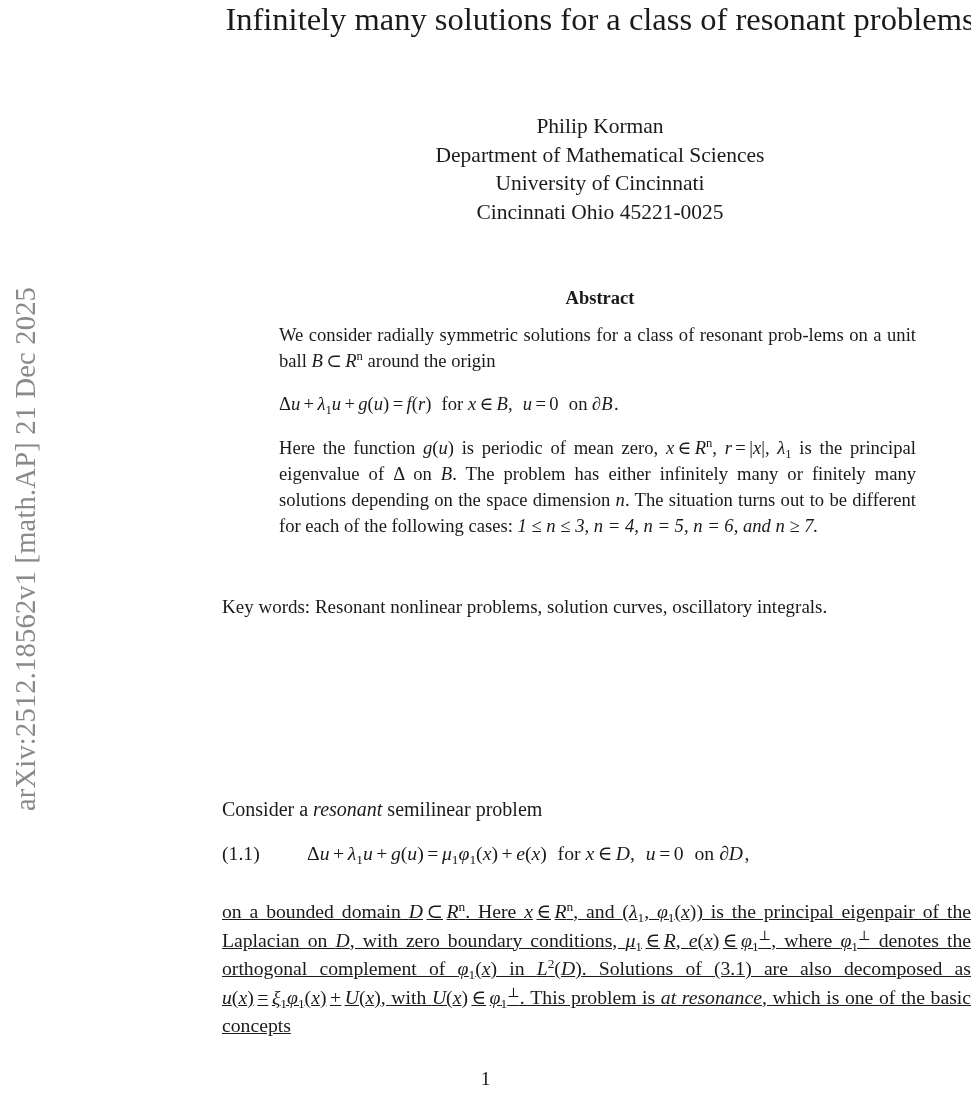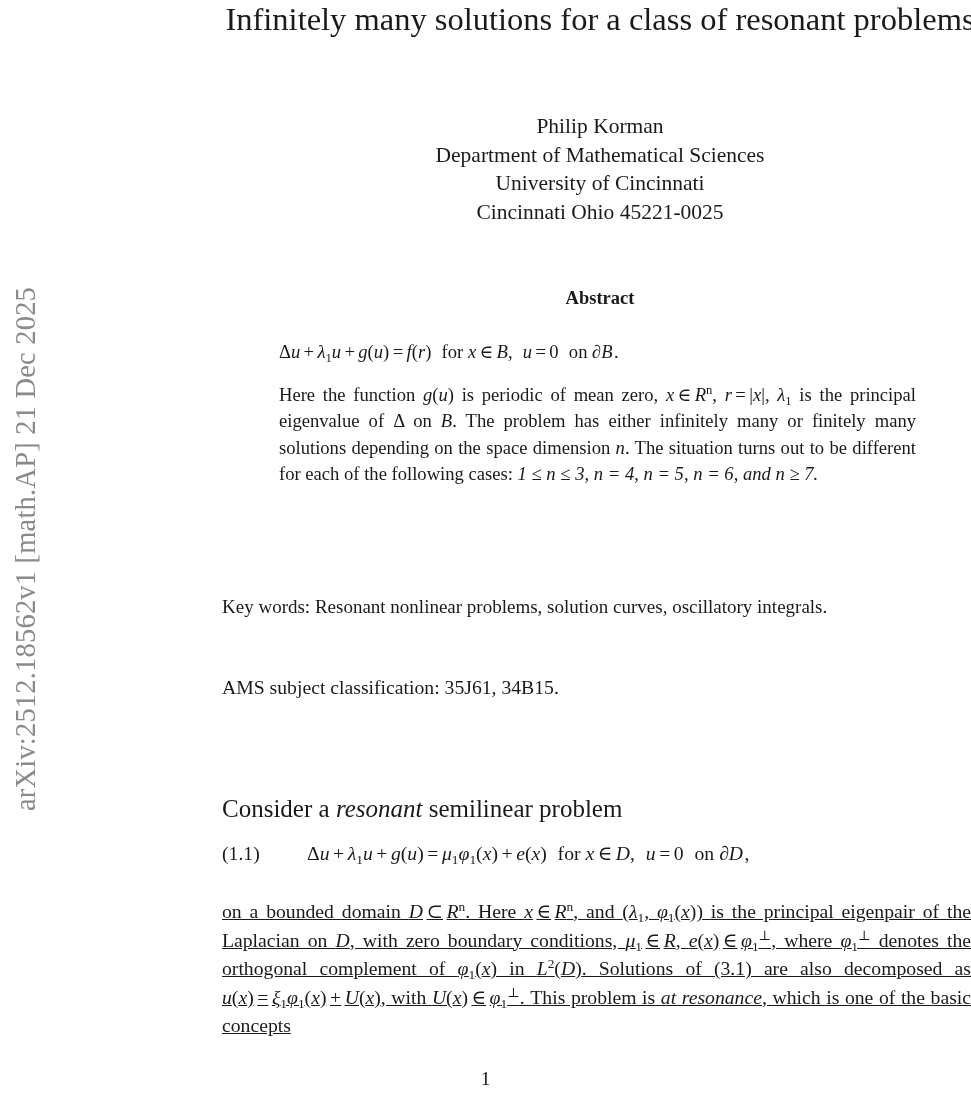--- a/index.html
+++ b/index.html
@@ -114,21 +114,21 @@
     font-weight: bold;
     letter-spacing: 0.1px;
   }
   .section-head .num { margin-right: 24px; }
 
   .para-intro {
     position: absolute;
     left: 222px;
     top: 795px;
     width: 750px;
-    font-size: 25px;
+    font-size: 20px;
     line-height: 28.5px;
   }
 
   
   .eq-row {
     position: absolute;
     left: 222px;
     top: 842px;
     width: 749px;
     font-size: 19.7px;
@@ -190,31 +190,31 @@
   <div class="authors">
     <div>Philip Korman</div>
     <div>Department of Mathematical Sciences</div>
     <div>University of Cincinnati</div>
     <div>Cincinnati Ohio 45221-0025</div>
   </div>
 
   <div class="abstract-head">Abstract</div>
 
   <div class="abstract-body">
+    <p><span>We consider radially symmetric solutions for a class of resonant prob-lems on a unit ball </span><span class="mi">B</span><span class="op">⊂</span><span class="mi">R<sup>n</sup></span><span> around the origin</span></p>
 
     <div class="abstract-eq">
       <span class="mup">Δ</span><span class="mi">u</span><span class="op">+</span><span class="mi">λ<sub>1</sub>u</span><span class="op">+</span><span class="mi">g</span><span class="mup">(</span><span class="mi">u</span><span class="mup">)</span><span class="op">=</span><span class="mi">f</span><span class="mup">(</span><span class="mi">r</span><span class="mup">)</span><span class="sp-wide"></span><span class="mup">for</span> <span class="mi">x</span><span class="op">∈</span><span class="mi">B</span><span class="mup">,</span><span class="sp-wide"></span><span class="mi">u</span><span class="op">=</span><span class="mup">0</span><span class="sp-wide"></span><span class="mup">on</span> <span class="mup">∂</span><span class="mi">B</span><span class="thin">.</span>
     </div>
 
     <p><span>Here the function </span><span class="mi">g</span><span class="mup">(</span><span class="mi">u</span><span class="mup">)</span><span> is periodic of mean zero, </span><span class="mi">x</span><span class="op">∈</span><span class="mi">R<sup>n</sup></span><span>,&nbsp;</span><span class="mi">r</span><span class="op">=</span><span class="mup">|</span><span class="mi">x</span><span class="mup">|</span><span>,&nbsp;</span><span class="mi">λ<sub>1</sub></span><span> is the principal eigenvalue of </span><span class="mup">Δ</span> <span class="mup">on</span> <span class="mi">B</span><span>. The problem has either infinitely many or finitely many solutions depending on the space dimension </span><span class="mi">n</span><span>. The situation turns out to be different for each of the following cases: </span><span class="mi">1 ≤ n ≤ 3, n = 4, n = 5, n = 6, and n ≥ 7.</span></p>
   </div>
 
   <div class="keywords"><span>Key words:</span> <span>Resonant nonlinear problems, solution curves, oscillatory integrals.</span></div>
 
-  <div class="ams"><span>AMS subject classification:</span> <span>35J61, 34B15.</span></div>
 
 
   <div class="para-intro"><span>Consider a </span><span class="it">resonant</span><span> semilinear problem</span></div>
 
   <div class="eq-row">
     <span class="eq-tag">(1.1)</span>
     <span class="eq-body"><span class="mup">Δ</span><span class="mi">u</span><span class="op">+</span><span class="mi">λ<sub>1</sub>u</span><span class="op">+</span><span class="mi">g</span><span class="mup">(</span><span class="mi">u</span><span class="mup">)</span><span class="op">=</span><span class="mi">μ<sub>1</sub></span><span class="mi">φ<sub>1</sub></span><span class="mup">(</span><span class="mi">x</span><span class="mup">)</span><span class="op">+</span><span class="mi">e</span><span class="mup">(</span><span class="mi">x</span><span class="mup">)</span><span class="sp-wide"></span><span class="mup">for</span> <span class="mi">x</span><span class="op">∈</span><span class="mi">D</span><span class="mup">,</span><span class="sp-wide"></span><span class="mi">u</span><span class="op">=</span><span class="mup">0</span><span class="sp-wide"></span><span class="mup">on</span> <span class="mup">∂</span><span class="mi">D</span><span class="thin">,</span></span>
   </div>
 
   <div class="para-main">

